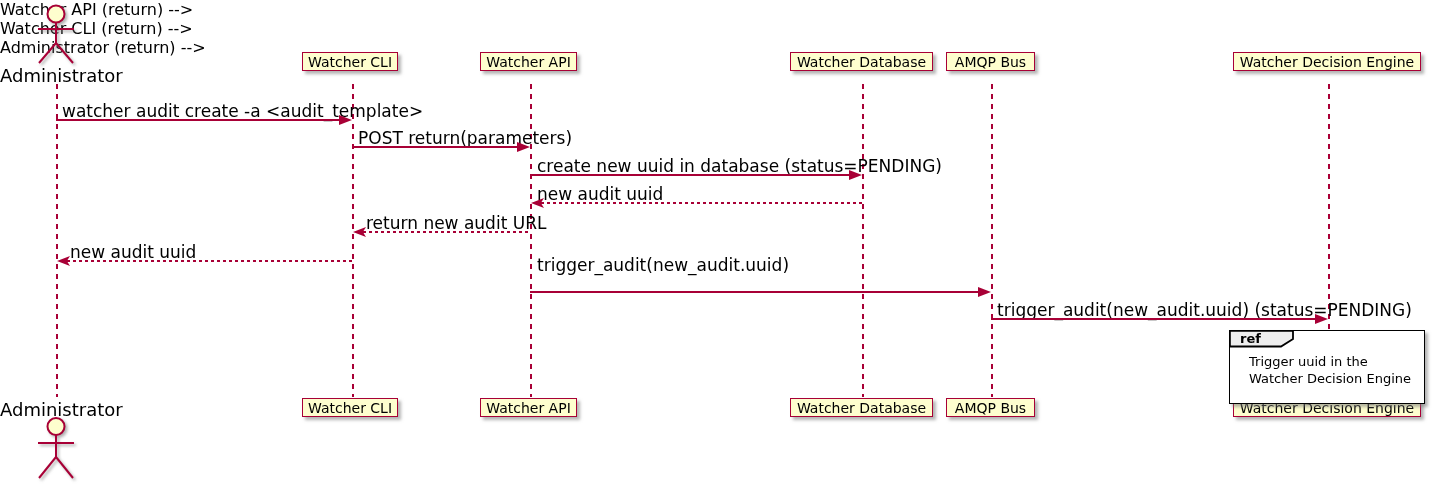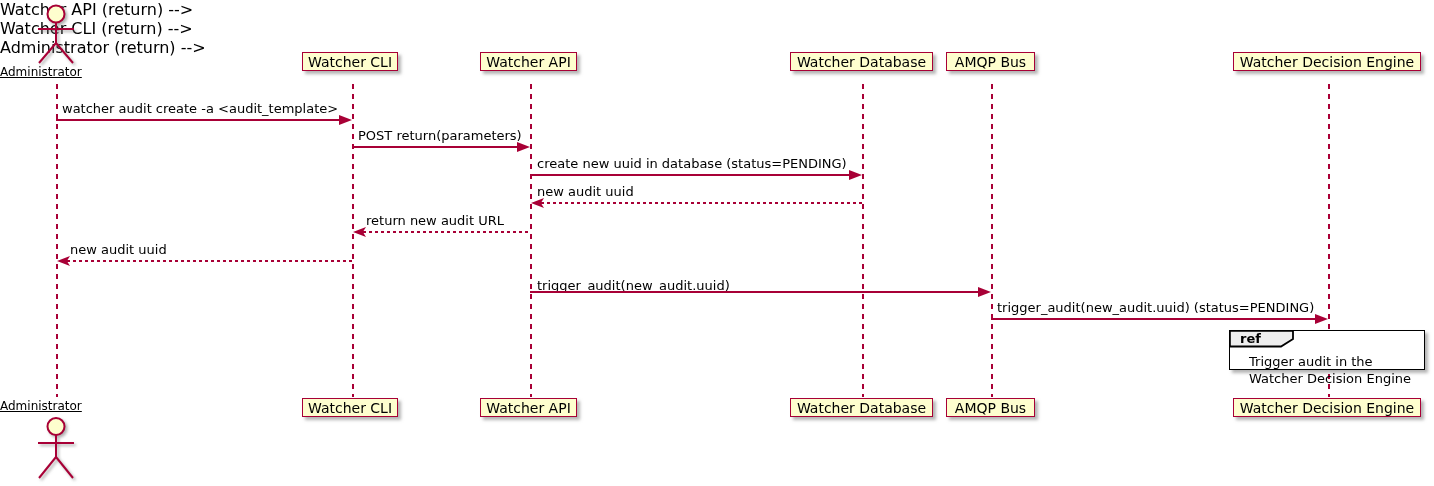--- a/index.html
+++ b/index.html
@@ -18,31 +18,31 @@
     position:absolute;height:19px;box-sizing:border-box;
     background:#FEFECE;border:1.8px solid #A80036;
     box-shadow:3px 3px 3px rgba(120,120,120,.55);
     display:flex;align-items:center;justify-content:center;
     font-size:14px;white-space:nowrap;
   }
   .pbox-top{top:52px;}
   .pbox-bottom{top:398px;}
   
   .actor-svg{position:absolute;filter:drop-shadow(2.5px 2.5px 1.5px rgba(120,120,120,.6));}
-  .actor-label{position:absolute;left:0;width:112px;text-align:left;font-size:12px;white-space:nowrap;text-decoration:underline;}
+  .actor-label{position:absolute;left:0;width:112px;text-align:left;font-size:18px;white-space:nowrap;}
   
-  .msg-label{position:absolute;font-size:13px;white-space:nowrap;}
+  .msg-label{position:absolute;font-size:17px;white-space:nowrap;}
   .mline{position:absolute;height:1.5px;}
   .mline.solid{background:#A80036;}
   .mline.dashed{background-image:repeating-linear-gradient(to right,#A80036 0 3px,transparent 3px 6px);}
   .arrR{position:absolute;width:0;height:0;border-top:5px solid transparent;border-bottom:5px solid transparent;border-left:13px solid #A80036;}
   .arrL{position:absolute;width:13px;height:10px;background:#A80036;clip-path:polygon(0 50%,100% 0,76% 50%,100% 100%);}
   
   .ref-box{
-    position:absolute;left:1229px;top:330px;width:196px;height:40px;box-sizing:border-box;
+    position:absolute;left:1229px;top:330px;width:196px;height:74px;box-sizing:border-box;
     background:#ffffff;border:1.8px solid #000000;
     box-shadow:3px 3px 3px rgba(120,120,120,.55);
     padding-left:40px;
   }
   .ref-pent{position:absolute;left:-1px;top:-1px;}
   .ref-keyword{position:absolute;left:10px;top:0px;font-size:13px;font-weight:bold;}
   .ref-line{position:absolute;left:19px;font-size:13px;white-space:nowrap;}
 </style>
 </head>
 <body>
@@ -128,35 +128,35 @@
 
    Administrator (return) --&gt;
   <div>
     <span class="msg-label" style="left:70px;top:242px">new audit uuid</span>
     <div class="mline dashed" style="left:61px;top:260px;width:291px"></div>
     <div class="arrL" style="left:57px;top:256px"></div>
   </div>
 
   
   <div>
-    <span class="msg-label" style="left:537px;top:278px">trigger_audit(new_audit.uuid)</span>
+    <span class="msg-label" style="left:537px;top:255px">trigger_audit(new_audit.uuid)</span>
     <div class="mline solid" style="left:530px;top:291px;width:449px"></div>
     <div class="arrR" style="left:978px;top:287px"></div>
   </div>
 
   
   <div>
     <span class="msg-label" style="left:997px;top:300px">trigger_audit(new_audit.uuid) (status=PENDING)</span>
     <div class="mline solid" style="left:991px;top:318px;width:325px"></div>
     <div class="arrR" style="left:1315px;top:314px"></div>
   </div>
 
   
   <div class="ref-box">
     <svg class="ref-pent" width="66" height="18" viewBox="0 0 66 18">
       <path d="M0.9,0.9 H64 V9 L52,16.5 H0.9 Z" fill="#EEEEEE" stroke="#000000" stroke-width="1.8"></path>
     </svg>
     <span class="ref-keyword">ref</span>
-    <span class="ref-line" style="top:23px">Trigger audit in the</span>
+    <span class="ref-line" style="top:23px">Trigger uuid in the</span>
     <span class="ref-line" style="top:40px">Watcher Decision Engine</span>
   </div>
 
 </div>
 
 </body></html>

